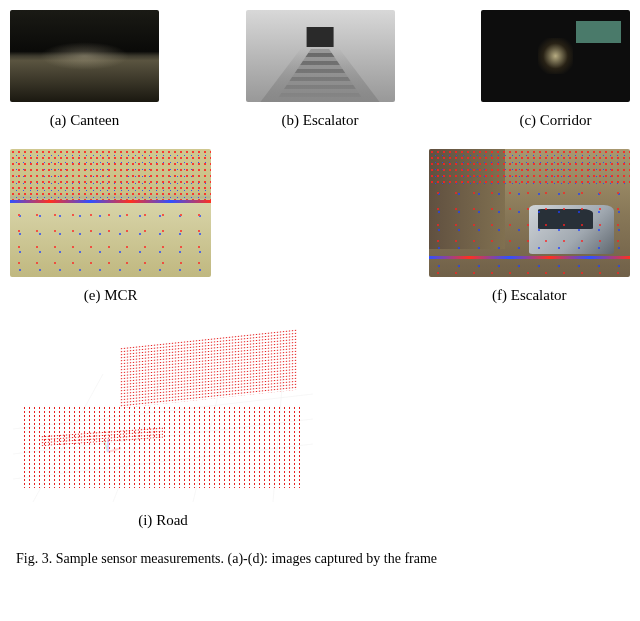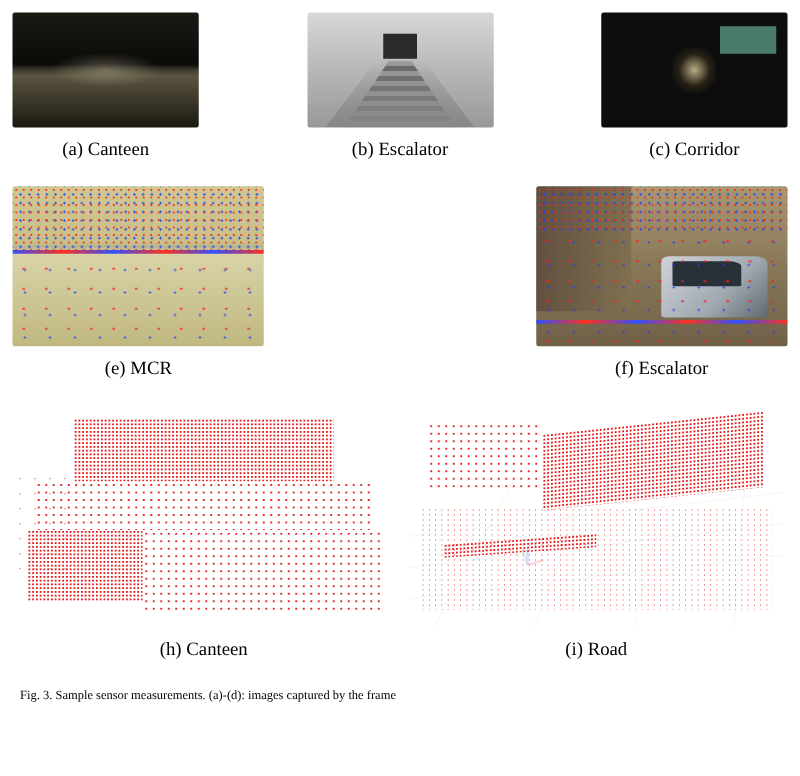--- a/index.html
+++ b/index.html
@@ -53,21 +53,21 @@
       height: 178px;
       background: #ffffff;
     }
     .caption {
       font-size: 15px;
       margin-top: 10px;
       margin-bottom: 14px;
       color: #000;
     }
     .fig-caption {
-      font-size: 10px;
+      font-size: 14px;
       margin-top: 8px;
       color: #000;
       text-align: left;
       padding-left: 6px;
     }
     
     .canteen-img {
       background: linear-gradient(to bottom, #1a1a15 0%, #0a0a08 45%, #3d3a2e 50%, #5a5440 55%, #1a1810 100%);
     }
     .canteen-img::before {
@@ -351,36 +351,20 @@
         <div class="feature-line" style="top:auto;bottom:14%"></div>
       </div>
       <div class="caption">
         <span>(f)</span>
         <span>Escalator</span>
       </div>
     </div>
   </div>
 
   <div class="row">
-    <div class="panel panel-2">
-      <div class="img-box img-2 lidar-box">
-        <svg class="lidar-grid"></svg>
-        <div class="lidar-points">
-          <div class="lidar-dense" style="top:6%;left:16%;width:68%;height:28%"></div>
-          <div class="lidar-sparse" style="top:34%;left:6%;width:88%;height:22%"></div>
-          <div class="lidar-dense" style="top:56%;left:4%;width:30%;height:32%"></div>
-          <div class="lidar-sparse" style="top:56%;left:34%;width:62%;height:36%"></div>
-          <div class="lidar-very-sparse" style="top:30%;left:0;width:16%;height:50%"></div>
-        </div>
-      </div>
-      <div class="caption">
-        <span>(h)</span>
-        <span>Canteen</span>
-      </div>
-    </div>
     <div class="panel panel-2">
       <div class="img-box img-2 lidar-box">
         <svg class="lidar-grid" viewBox="0 0 300 178">
           <g stroke="#999" stroke-width="0.5" fill="none">
             <line x1="0" y1="155" x2="300" y2="120"></line>
             <line x1="0" y1="130" x2="300" y2="95"></line>
             <line x1="0" y1="105" x2="300" y2="70"></line>
             <line x1="20" y1="178" x2="90" y2="50"></line>
             <line x1="100" y1="178" x2="150" y2="50"></line>
             <line x1="180" y1="178" x2="210" y2="50"></line>

